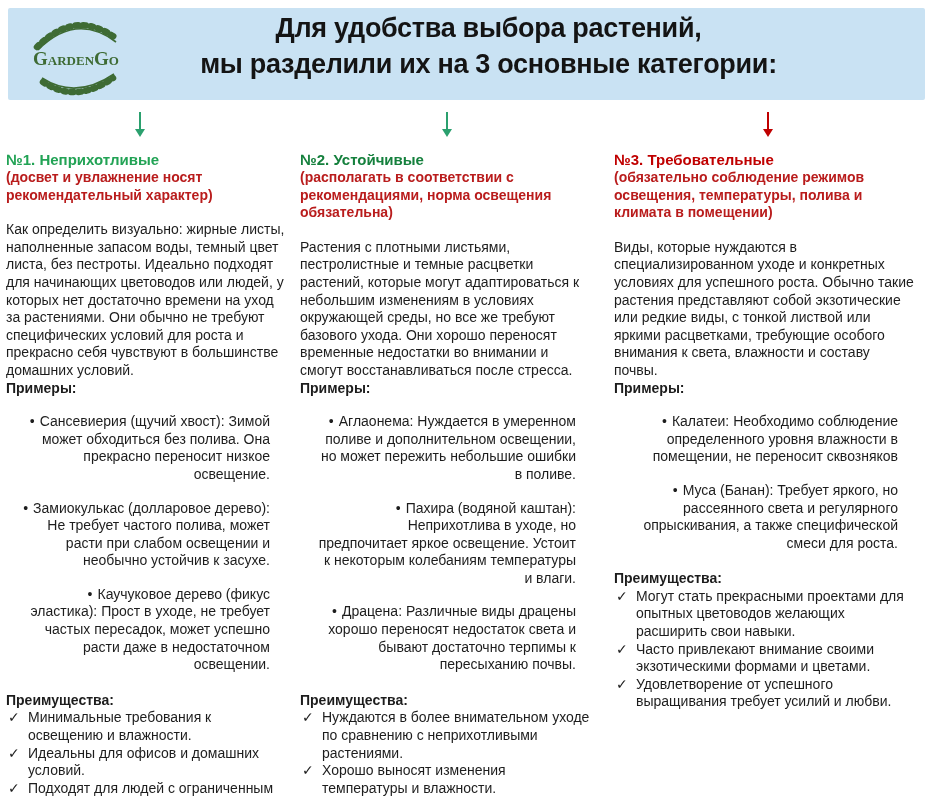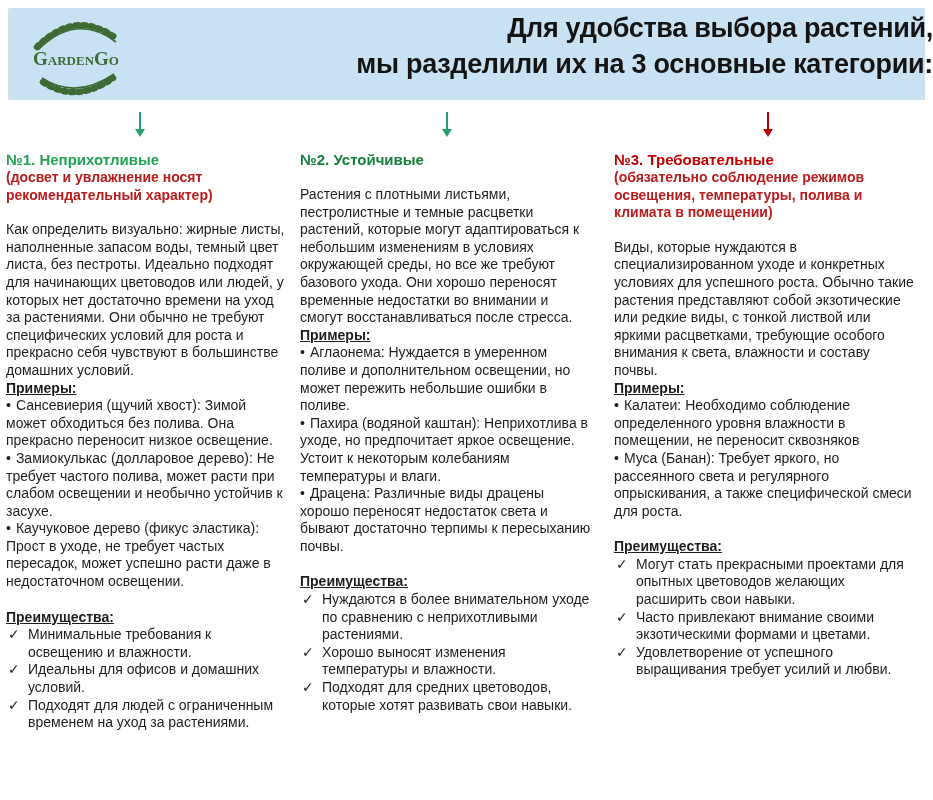--- a/index.html
+++ b/index.html
@@ -7,21 +7,21 @@
     width:933px;height:800px;background:#ffffff;position:relative;overflow:hidden;
     font-family:"Liberation Sans","DejaVu Sans",sans-serif;color:#1d1d1d;
   }
   
   .band{
     position:absolute;left:8px;top:8px;width:917px;height:92px;
     background:#c9e2f3;border-radius:2px;
   }
   .title-wrap{
     position:absolute;left:0;top:10px;width:100%;padding-left:44px;box-sizing:border-box;
-    text-align:right;font-size:27px;line-height:36px;font-weight:600;color:#141414;
+    text-align:center;font-size:27px;line-height:36px;font-weight:600;color:#141414;
     letter-spacing:-0.3px;
   }
   .logo{position:absolute;left:20px;top:8px;width:112px;height:92px;}
   
   .arrow{position:absolute;top:112px;width:10px;height:26px;}
   .arrow .stem{position:absolute;left:4px;top:0;width:2px;height:18px;}
   .arrow .head{position:absolute;left:0;top:17px;width:0;height:0;
     border-left:5px solid transparent;border-right:5px solid transparent;border-top:8px solid;}
   .arrow.green .stem{background:#2ba06e;} .arrow.green .head{border-top-color:#2ba06e;}
   .arrow.red .stem{background:#c00000;} .arrow.red .head{border-top-color:#c00000;}
@@ -31,23 +31,23 @@
   .col{font-size:14px;line-height:17.6px;}
   .col-1{width:280px;margin-right:14px;}
   .col-2{width:292px;margin-right:22px;}
   .col-3{width:300px;}
   .col h2{margin:0;font-size:15px;line-height:19px;font-weight:700;}
   .col-1 h2{color:#22a355;}
   .col-2 h2{color:#15803d;}
   .col-3 h2{color:#c00000;}
   .sub{font-weight:700;color:#b91c1c;}
   .desc{margin:17px 0 0 0;}
-  .label{font-weight:700;text-decoration:underline;}
+  .label{font-weight:700;}
   .label.adv{margin-top:18px;}
-  .example{margin:0;}
+  .example{margin:16px;text-align:right;}
   .example .b{margin-right:5px;}
   .check{display:flex;}
   .check .c{flex:0 0 22px;padding-left:2px;box-sizing:border-box;}
   .check .t{flex:1;}
 </style>
 </head>
 <body>
 
 <div class="band"></div>
 
@@ -101,20 +101,21 @@
         <span class="t">Идеальны для офисов и домашних условий.</span>
       </div>
     <div class="check">
         <span class="c">✓</span>
         <span class="t">Подходят для людей с ограниченным временем на уход за растениями.</span>
       </div>
   </section>
 
   <section class="col col-2">
     <h2>№2. Устойчивые</h2>
+    <div class="sub">(располагать в соответствии с рекомендациями, норма освещения обязательна)</div>
     <p class="desc">Растения с плотными листьями, пестролистные и темные расцветки растений, которые могут адаптироваться к небольшим изменениям в условиях окружающей среды, но все же требуют базового ухода. Они хорошо переносят временные недостатки во внимании и смогут восстанавливаться после стресса.</p>
     <div class="label">Примеры:</div>
     <p class="example"><span class="b">•</span><span>Аглаонема: Нуждается в умеренном поливе и дополнительном освещении, но может пережить небольшие ошибки в поливе.</span></p>
     <p class="example"><span class="b">•</span><span>Пахира (водяной каштан): Неприхотлива в уходе, но предпочитает яркое освещение. Устоит к некоторым колебаниям температуры и влаги.</span></p>
     <p class="example"><span class="b">•</span><span>Драцена: Различные виды драцены хорошо переносят недостаток света и бывают достаточно терпимы к пересыханию почвы.</span></p>
     <div class="label adv">Преимущества:</div>
     <div class="check">
         <span class="c">✓</span>
         <span class="t">Нуждаются в более внимательном уходе по сравнению с неприхотливыми растениями.</span>
       </div>

